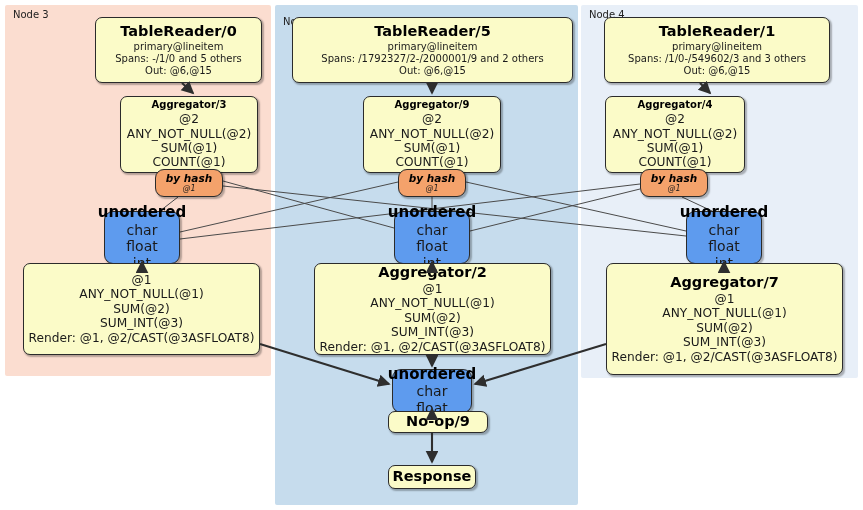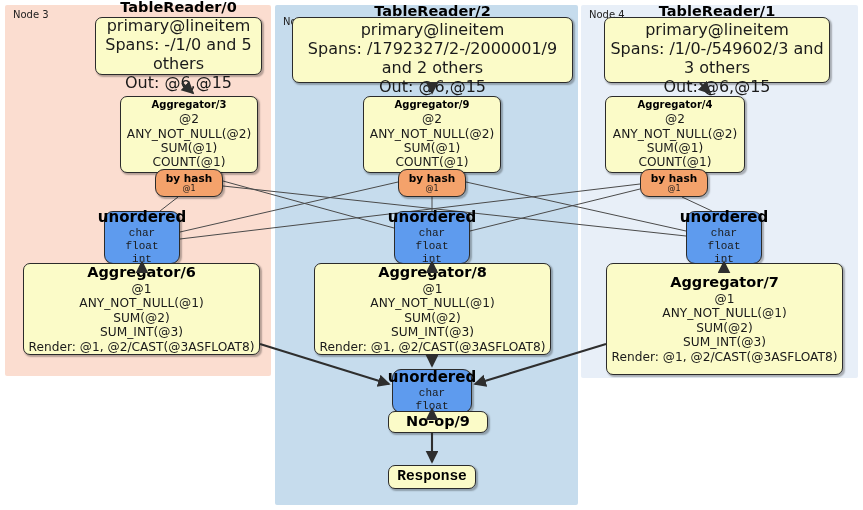--- a/index.html
+++ b/index.html
@@ -46,35 +46,35 @@
   .n-title {
     font-weight: bold;
     color: #000000;
   }
   .n-line {
     color: #1a1a1a;
   }
 
   
   .tr .n-title { font-size: 14.5px; margin-bottom: 1px; }
-  .tr .n-line  { font-size: 16px; }
+  .tr .n-line  { font-size: 10px; }
 
   .agg .n-title { font-size: 10px; margin-bottom: 1px; }
   .agg .n-line  { font-size: 12.2px; }
 
   .aggb .n-title { font-size: 14.5px; margin-bottom: 1px; }
   .aggb .n-line  { font-size: 12.2px; }
 
-  .hash { border-radius: 9px; }
+  .hash { border-radius: 9px; font-style: italic; }
   .hash .n-title { font-size: 10.5px; font-weight: bold; }
   .hash .n-line  { font-size: 8px; }
 
   .unord { border-radius: 8px; }
   .unord .n-title { font-size: 15px; font-weight: bold; }
-  .unord .n-line  { font-size: 11px; font-family: Liberation Mono, monospace; }
+  .unord .n-line  { font-size: 14px; }
 
   .small-yellow .n-title { font-size: 14.5px; }
 
   svg#wires {
     position: absolute;
     left: 0; top: 0;
     width: 863px; height: 510px;
     z-index: 3;
     pointer-events: none;
   }
@@ -107,28 +107,28 @@
         <path d="M 398,182 L 180,232"></path>
         <path d="M 432,197 L 432,211"></path>
         <path d="M 466,182 L 686,231"></path>
         <path d="M 640,184 L 180,239"></path>
         <path d="M 640,189 L 470,231"></path>
         <path d="M 682,197 L 712,211"></path>
       </g>
   </svg>
 
   <div id="nodes-layer">
-      <div class="node tr" style="left: 95px; top: 17px; width: 167px; height: 58px; background: rgb(251, 251, 200);">
+      <div class="node tr" style="left: 95px; top: 17px; width: 167px; height: 66px; background: rgb(251, 251, 200);">
         <div class="n-title">TableReader/0</div>
         <div class="n-line">primary@lineitem</div>
         <div class="n-line">Spans: -/1/0 and 5 others</div>
         <div class="n-line">Out: @6,@15</div>
       </div>
       <div class="node tr" style="left: 292px; top: 17px; width: 281px; height: 66px; background: rgb(251, 251, 200);">
-        <div class="n-title">TableReader/2</div>
+        <div class="n-title">TableReader/5</div>
         <div class="n-line">primary@lineitem</div>
         <div class="n-line">Spans: /1792327/2-/2000001/9 and 2 others</div>
         <div class="n-line">Out: @6,@15</div>
       </div>
       <div class="node tr" style="left: 604px; top: 17px; width: 226px; height: 66px; background: rgb(251, 251, 200);">
         <div class="n-title">TableReader/1</div>
         <div class="n-line">primary@lineitem</div>
         <div class="n-line">Spans: /1/0-/549602/3 and 3 others</div>
         <div class="n-line">Out: @6,@15</div>
       </div>
@@ -177,29 +177,28 @@
         <div class="n-line">float</div>
         <div class="n-line">int</div>
       </div>
       <div class="node unord" style="left: 686px; top: 211px; width: 76px; height: 53px; background: rgb(94, 155, 238); border-radius: 9px;">
         <div class="n-title">unordered</div>
         <div class="n-line">char</div>
         <div class="n-line">float</div>
         <div class="n-line">int</div>
       </div>
       <div class="node aggb" style="left: 23px; top: 263px; width: 237px; height: 92px; background: rgb(251, 251, 200);">
-        <div class="n-title">Aggregator/6</div>
         <div class="n-line">@1</div>
         <div class="n-line">ANY_NOT_NULL(@1)</div>
         <div class="n-line">SUM(@2)</div>
         <div class="n-line">SUM_INT(@3)</div>
         <div class="n-line">Render: @1, @2/CAST(@3ASFLOAT8)</div>
       </div>
       <div class="node aggb" style="left: 314px; top: 263px; width: 237px; height: 92px; background: rgb(251, 251, 200);">
-        <div class="n-title">Aggregator/8</div>
+        <div class="n-title">Aggregator/2</div>
         <div class="n-line">@1</div>
         <div class="n-line">ANY_NOT_NULL(@1)</div>
         <div class="n-line">SUM(@2)</div>
         <div class="n-line">SUM_INT(@3)</div>
         <div class="n-line">Render: @1, @2/CAST(@3ASFLOAT8)</div>
       </div>
       <div class="node aggb" style="left: 606px; top: 263px; width: 237px; height: 112px; background: rgb(251, 251, 200);">
         <div class="n-title">Aggregator/7</div>
         <div class="n-line">@1</div>
         <div class="n-line">ANY_NOT_NULL(@1)</div>
@@ -208,21 +207,21 @@
         <div class="n-line">Render: @1, @2/CAST(@3ASFLOAT8)</div>
       </div>
       <div class="node unord" style="left: 392px; top: 369px; width: 80px; height: 44px; background: rgb(94, 155, 238); border-radius: 9px;">
         <div class="n-title">unordered</div>
         <div class="n-line">char</div>
         <div class="n-line">float</div>
       </div>
       <div class="node small-yellow" style="left: 388px; top: 411px; width: 100px; height: 22px; background: rgb(251, 251, 200);">
         <div class="n-title">No-op/9</div>
       </div>
-      <div class="node small-yellow" style="left: 388px; top: 465px; width: 88px; height: 24px; background: rgb(251, 251, 200); font-family: Liberation Mono, monospace;">
+      <div class="node small-yellow" style="left: 388px; top: 465px; width: 88px; height: 24px; background: rgb(251, 251, 200);">
         <div class="n-title">Response</div>
       </div>
     </div>
 
   <svg id="wires-top" viewBox="0 0 863 510">
     <defs>
       <marker id="arrowhead" markerWidth="7" markerHeight="7" refX="5.2" refY="3" orient="auto">
         <path d="M0,0 L6,3 L0,6 z" fill="#2e2e2e"></path>
       </marker>
     </defs>

